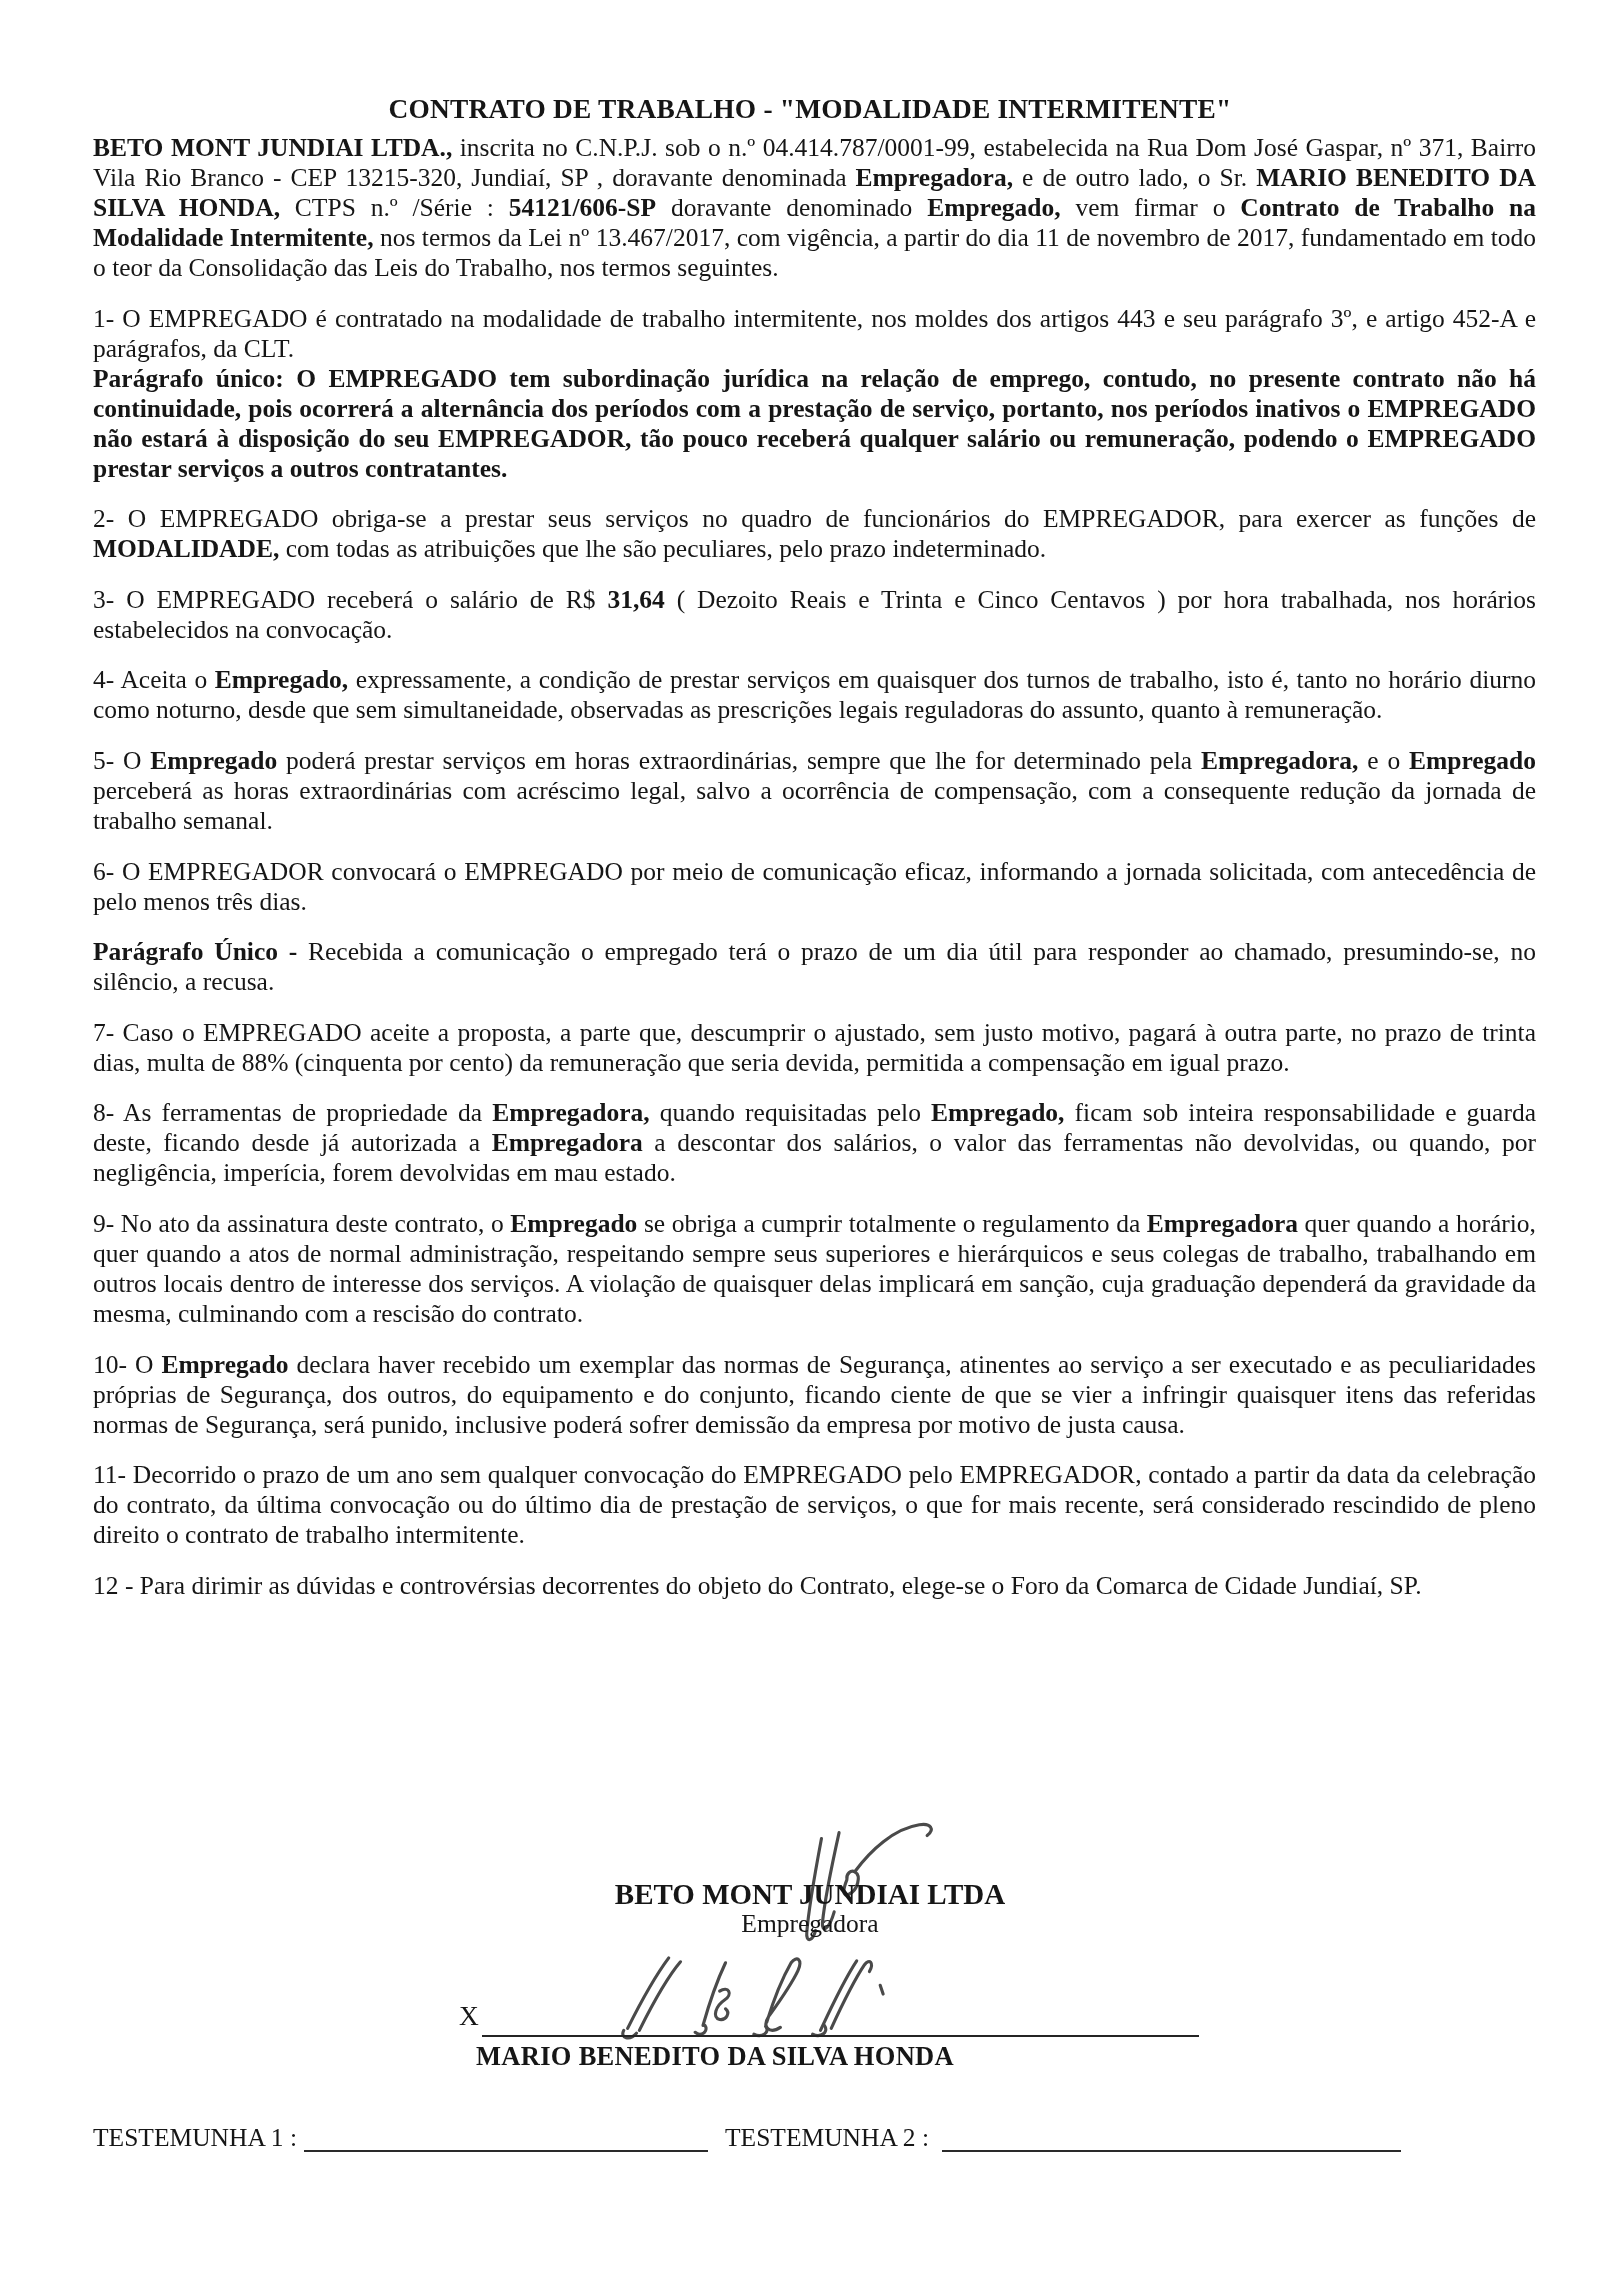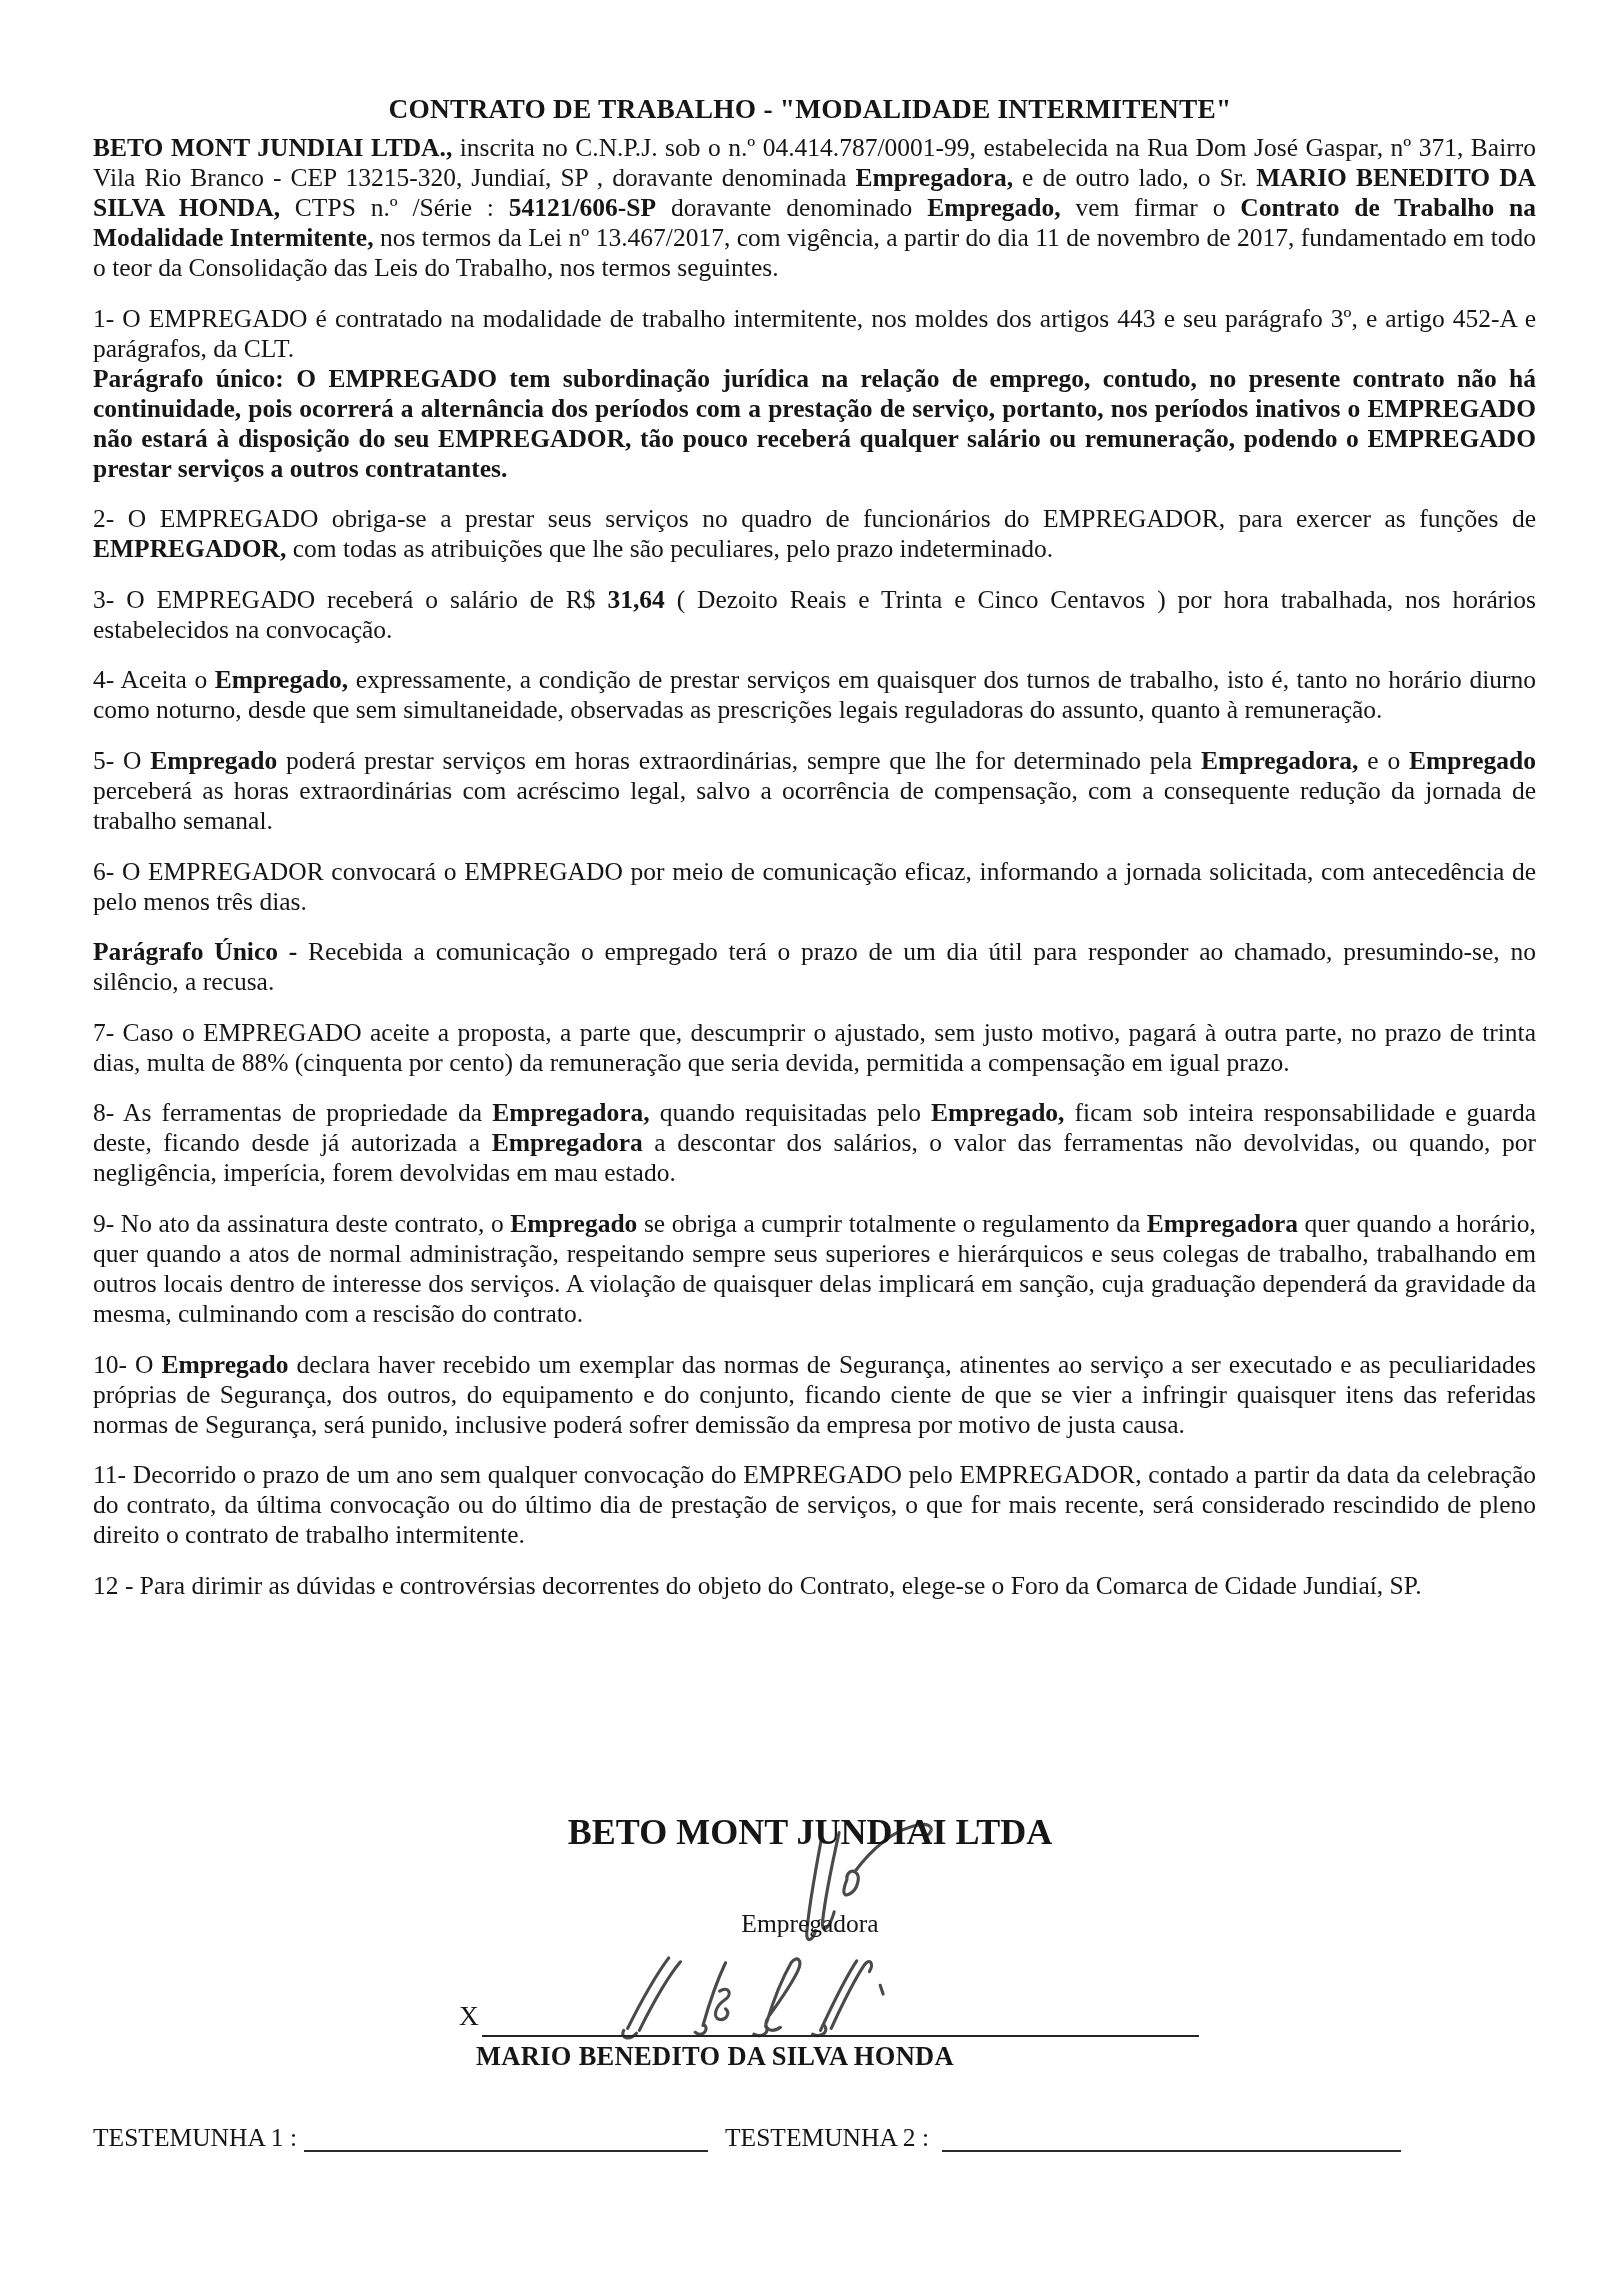--- a/index.html
+++ b/index.html
@@ -25,22 +25,22 @@
   .body-text p { margin:20.6px 0 0 0; }
   .body-text p.first { margin-top:0; }
   .body-text p.tight { margin-top:0; }
   .body-text b { font-weight:bold;margin-top:19px; }
 
   .date-line {
     position:absolute; top:1778px; left:0; width:1620px;
     text-align:center; font-size:25.5px;
   }
   .employer-name {
-    position:absolute; top:1811px; left:0; width:1620px;
-    text-align:center; font-size:36px; font-weight:bold;
+    position:absolute; top:1878px; left:0; width:1620px;
+    text-align:center; font-size:29px; font-weight:bold;
   }
   .employer-role {
     position:absolute; top:1909px; left:0; width:1620px;
     text-align:center; font-size:25.5px;
   }
   .sig { position:absolute; pointer-events:none; }
   .sig path { fill:none; stroke:#4a4a4a; stroke-width:3.2; stroke-linecap:round; stroke-linejoin:round; }
   .sig-employer { left:782px; top:1815px; }
   .sig-employee { left:610px; top:1950px; }
 
@@ -72,21 +72,21 @@
 <body>
 
 <div class="page">
 
   <h1 class="doc-title">CONTRATO DE TRABALHO - "MODALIDADE INTERMITENTE"</h1>
 
   <div class="body-text">
       <p class="first"><b>BETO MONT JUNDIAI LTDA.,</b><span> inscrita no C.N.P.J. sob o n.º 04.414.787/0001-99,  estabelecida na Rua Dom José Gaspar, nº 371, Bairro Vila Rio Branco - CEP 13215-320, Jundiaí, SP ,  doravante denominada </span><b>Empregadora,</b><span> e de outro lado, o Sr. </span><b>MARIO BENEDITO DA SILVA HONDA,</b><span> CTPS  n.º /Série : </span><b>54121/606-SP</b><span> doravante denominado </span><b>Empregado,</b><span>  vem firmar o </span><b>Contrato de Trabalho na Modalidade Intermitente,</b><span> nos termos da Lei nº 13.467/2017, com vigência, a partir do dia 11 de novembro de 2017, fundamentado em todo o teor da Consolidação das Leis do Trabalho, nos termos seguintes.</span></p>
       <p class=""><span>1- O EMPREGADO é contratado na modalidade de trabalho intermitente, nos moldes dos artigos 443 e seu parágrafo 3º, e artigo 452-A e parágrafos, da CLT.</span></p>
       <p class=" tight"><b>Parágrafo único: O EMPREGADO tem subordinação jurídica na relação de emprego, contudo, no presente contrato não há continuidade, pois ocorrerá a alternância dos períodos com a prestação de serviço, portanto, nos períodos inativos o EMPREGADO não estará à disposição do seu EMPREGADOR, tão pouco receberá qualquer salário ou remuneração, podendo o EMPREGADO prestar serviços a outros contratantes.</b></p>
-      <p class=""><span>2- O EMPREGADO obriga-se a prestar seus serviços no quadro de funcionários do EMPREGADOR, para exercer as funções de </span><b>EMPREGADOR,</b><span> com todas as atribuições que lhe são peculiares, pelo prazo indeterminado.</span></p>
+      <p class=""><span>2- O EMPREGADO obriga-se a prestar seus serviços no quadro de funcionários do EMPREGADOR, para exercer as funções de </span><b>MODALIDADE,</b><span> com todas as atribuições que lhe são peculiares, pelo prazo indeterminado.</span></p>
       <p class=""><span>3- O EMPREGADO receberá o salário de R$ </span><b>31,64</b><span> ( Dezoito Reais  e Trinta e Cinco Centavos  ) por hora trabalhada, nos horários estabelecidos na convocação.</span></p>
       <p class=""><span>4- Aceita o </span><b>Empregado,</b><span> expressamente, a condição de prestar serviços em quaisquer dos turnos de trabalho, isto é, tanto no horário diurno como noturno, desde que sem simultaneidade, observadas as prescrições legais reguladoras do assunto, quanto à remuneração.</span></p>
       <p class=""><span>5- O </span><b>Empregado</b><span> poderá prestar serviços em horas extraordinárias, sempre que lhe for determinado pela </span><b>Empregadora,</b><span> e o </span><b>Empregado</b><span> perceberá as horas extraordinárias com acréscimo legal, salvo a ocorrência de compensação, com a consequente redução da jornada de trabalho semanal.</span></p>
       <p class=""><span>6- O EMPREGADOR convocará o EMPREGADO por meio de comunicação eficaz, informando a jornada solicitada, com antecedência de pelo menos três dias.</span></p>
       <p class=""><b>Parágrafo Único - </b><span>Recebida a comunicação o empregado terá o prazo de um dia útil para responder ao chamado, presumindo-se, no silêncio, a recusa.</span></p>
       <p class=""><span>7- Caso o EMPREGADO aceite a proposta, a parte que, descumprir o ajustado,  sem justo motivo, pagará à outra parte, no prazo de trinta dias, multa de 88% (cinquenta por cento) da remuneração que seria devida, permitida a compensação em igual prazo.</span></p>
       <p class=""><span>8- As ferramentas de propriedade da </span><b>Empregadora,</b><span> quando requisitadas pelo </span><b>Empregado,</b><span> ficam sob inteira responsabilidade e guarda deste, ficando desde já autorizada a </span><b>Empregadora</b><span> a descontar dos salários, o valor das ferramentas não devolvidas, ou quando, por negligência, imperícia, forem devolvidas em mau estado.</span></p>
       <p class=""><span>9- No ato da assinatura deste contrato, o </span><b>Empregado</b><span> se obriga a cumprir totalmente o regulamento da </span><b>Empregadora</b><span> quer quando a horário, quer quando a atos de normal administração, respeitando sempre seus superiores e hierárquicos e seus colegas de trabalho, trabalhando em outros locais dentro de interesse dos serviços. A violação de quaisquer delas implicará em sanção, cuja graduação dependerá da gravidade da mesma, culminando com a rescisão do contrato.</span></p>
       <p class=""><span>10- O </span><b>Empregado</b><span> declara haver recebido um exemplar das normas de Segurança, atinentes ao serviço a ser executado e as peculiaridades próprias de Segurança, dos outros, do equipamento e do conjunto, ficando ciente de que se vier a infringir quaisquer itens das referidas normas de Segurança, será punido, inclusive poderá sofrer demissão da empresa por motivo de justa causa.</span></p>
       <p class=""><span>11- Decorrido o prazo de um ano sem qualquer convocação do EMPREGADO pelo EMPREGADOR, contado a partir da data da celebração do contrato, da última convocação ou do último dia de prestação de serviços, o que for mais recente, será considerado rescindido de pleno direito o contrato de trabalho intermitente.</span></p>

